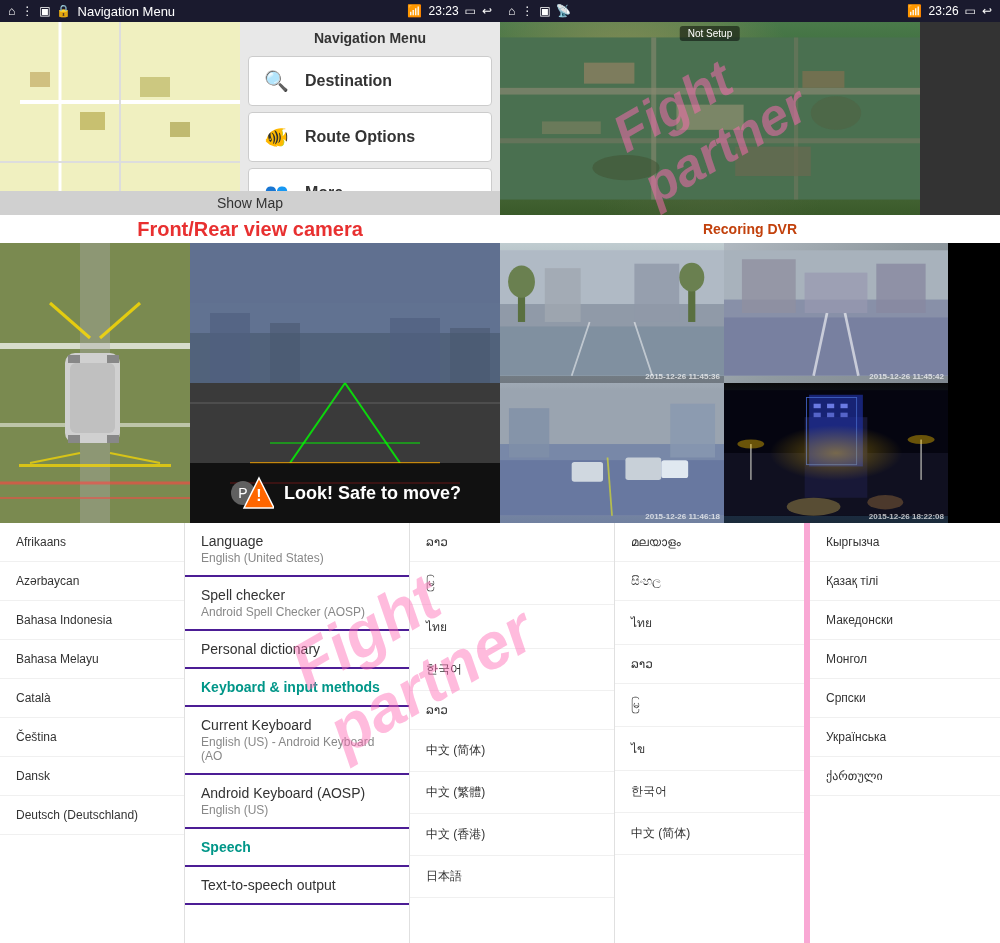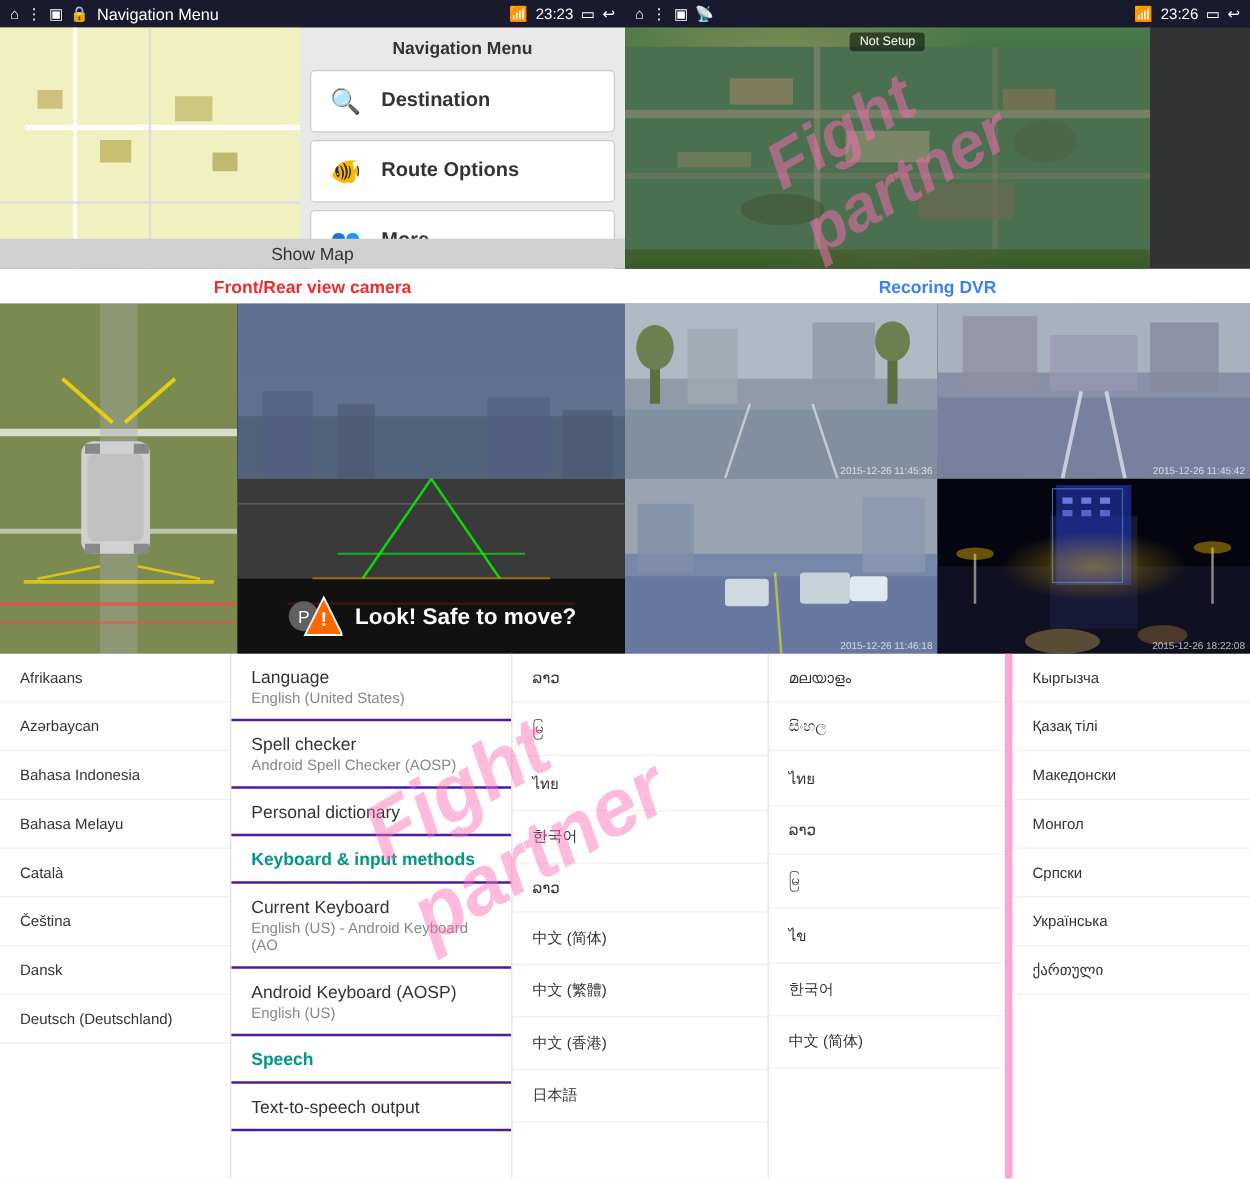--- a/index.html
+++ b/index.html
@@ -156,28 +156,28 @@
     .labels-row {
       display: flex;
       width: 1000px;
       height: 28px;
       background: white;
     }
     .label-left {
       width: 500px;
       text-align: center;
       color: #e83030;
-      font-size: 14px;
+      font-size: 20px;
       font-weight: bold;
       line-height: 28px;
     }
     .label-right {
       width: 500px;
       text-align: center;
-      color: #3b82f6;
+      color: #c2410c;
       font-size: 14px;
       font-weight: bold;
       line-height: 28px;
     }
 
     
     .camera-section {
       display: flex;
       width: 1000px;
       height: 280px;
@@ -234,25 +234,26 @@
       align-items: center;
       justify-content: center;
       gap: 10px;
     }
     .warning-text {
       color: white;
       font-size: 18px;
       font-weight: bold;
     }
     .camera-right {
-      width: 500px;
+      width: 448px;
       height: 280px;
       display: grid;
       grid-template-columns: 1fr 1fr;
       grid-template-rows: 1fr 1fr;
+      font-weight: bold;
     }
     .dvr-img {
       overflow: hidden;
       position: relative;
     }
     .dvr-img-1 {
       background: linear-gradient(180deg, #c0ccd0 0%, #a0b0b8 30%, #8898a0 60%, #707880 100%);
     }
     .dvr-img-2 {
       background: linear-gradient(135deg, #b0b8c0 0%, #909aa0 50%, #808890 100%);

